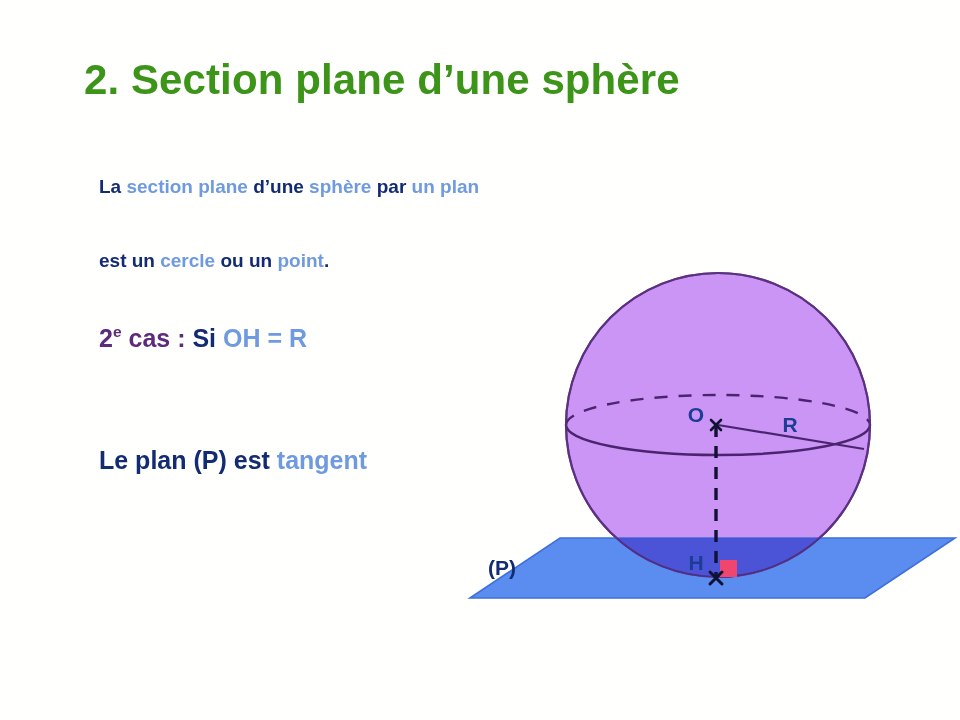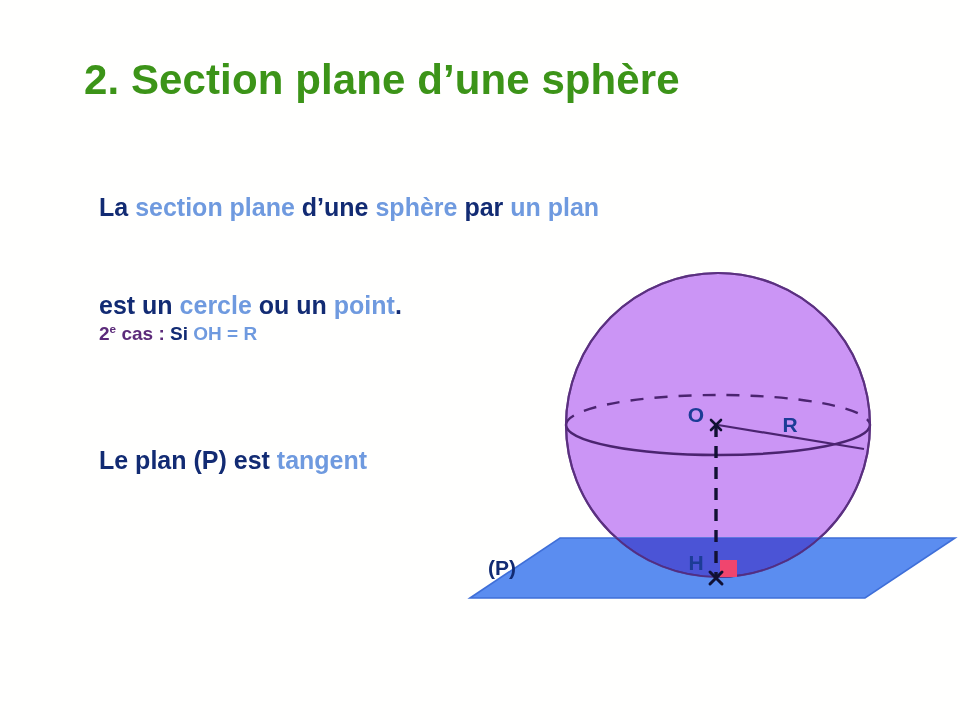--- a/index.html
+++ b/index.html
@@ -39,26 +39,26 @@
     line-height: 1.30;
     white-space: pre;
   }
   .hl      { color: #6f9adf; }   
   .dark    { color: #122b73; }   
   .purple  { color: #5c2b7a; }   
 
   #intro {
     left: 99px;
     top: 126px;
-    font-size: 25px;
+    font-size: 19px;
   }
   #caseline {
     left: 99px;
     top: 322px;
-    font-size: 19px;
+    font-size: 25px;
     text-align: center;
   }
   #caseline .sup {
     font-size: 0.62em;
     vertical-align: 0.62em;
     line-height: 0;
   }
   #explain {
     left: 99px;
     top: 379px;

